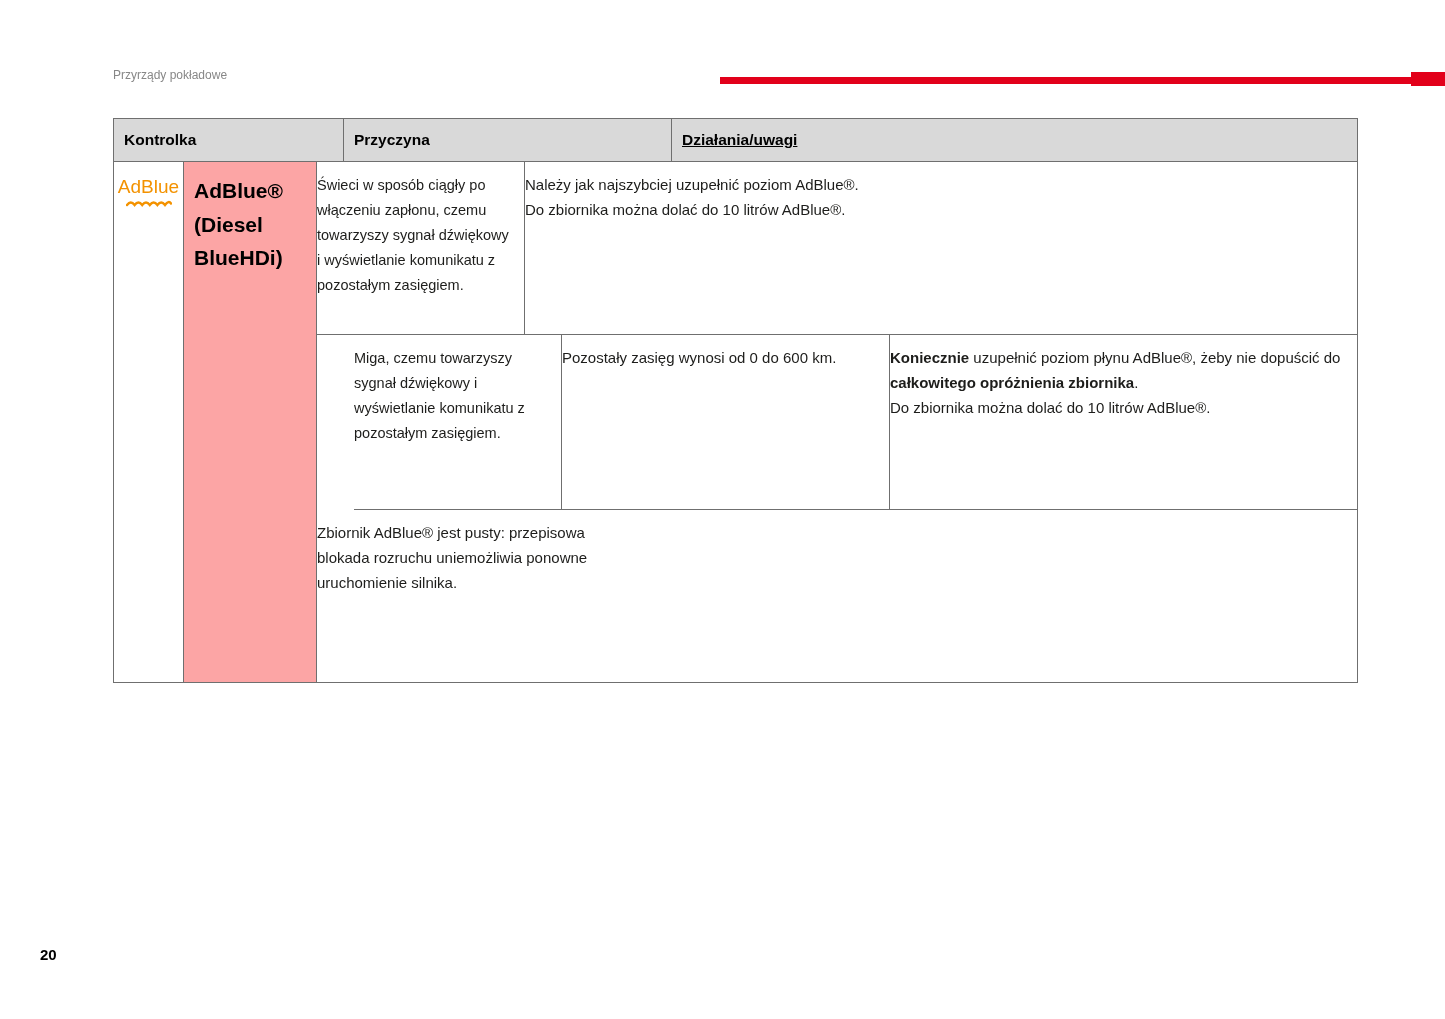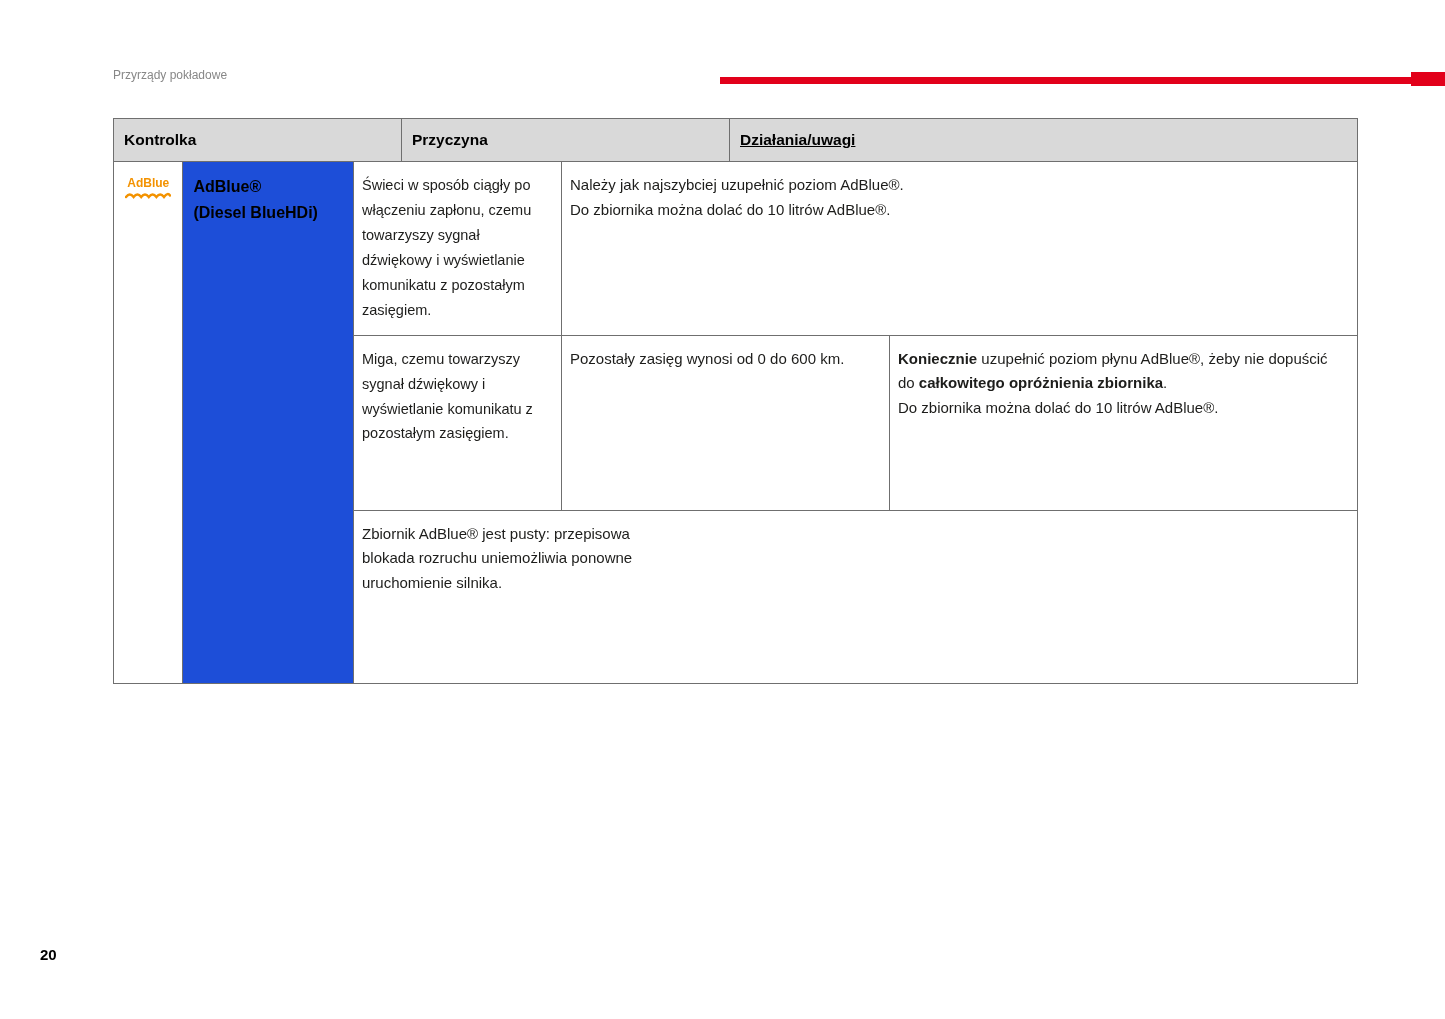--- a/index.html
+++ b/index.html
@@ -19,47 +19,47 @@
   .manual-table{
     position:absolute;left:113px;top:118px;width:1245px;
     border:1px solid #6f6f6f;box-sizing:border-box;font-size:15px;
   }
   .thead{display:flex;background:#d9d9d9;border-bottom:1px solid #6f6f6f;}
   .th{
     box-sizing:border-box;padding:12px 10px;font-weight:700;color:#000;
     border-right:1px solid #6f6f6f;font-size:15.5px;
   }
   .th:last-child{border-right:none;text-decoration:underline;}
-  .w-kontrolka{width:288px;}
+  .w-kontrolka{width:230px;}
   .w-stan{width:208px;}
   .w-przyczyna{width:328px;}
   .w-dzialania{width:467px;flex:1;}
   .tbody{display:flex;align-items:stretch;}
   .icon-cell{
     width:70px;box-sizing:border-box;border-right:1px solid #6f6f6f;
     padding:14px 6px;display:flex;flex-direction:column;align-items:center;
   }
-  .adblue-word{color:#f39200;font-weight:700;font-size:12px;letter-spacing:0;}
+  .adblue-word{color:#f39200;font-weight:400;font-size:19px;letter-spacing:0;}
   .adblue-wave{margin-top:1px;}
   .name-cell{
     width:172px;box-sizing:border-box;border-right:1px solid #6f6f6f;
-    background:#1d4ed8;padding:12px 10px;font-weight:700;color:#000;
-    white-space:pre-line;line-height:1.6;font-size:16px;
+    background:#fca5a5;padding:12px 10px;font-weight:700;color:#000;
+    white-space:pre-line;line-height:1.6;font-size:21px;
   }
   .rows-col{flex:1;display:flex;flex-direction:column;}
   .trow{display:flex;border-bottom:1px solid #6f6f6f;align-items:stretch;}
   .trow:last-child{border-bottom:none;}
   .td{
-    box-sizing:border-box;padding:11px 10px 12px 8px;border-right:1px solid #6f6f6f;
+    box-sizing:border-box;padding:11px 10px 12px 0;border-right:1px solid #6f6f6f;
     white-space:pre-line;line-height:1.65;
   }
   .td:last-child{border-right:none;}
   .td.stan{font-size:14.5px;line-height:1.72;}
   .row-1{min-height:172px;}
-  .row-2{min-height:174px;}
+  .row-2{min-height:174px;margin-left:37px;}
   .row-3{min-height:172px;}
   .page-number{
     position:absolute;left:40px;top:946px;font-weight:700;font-size:15px;color:#000000;
   }
   .bold-seg{font-weight:700;}
 </style>
 </head>
 <body>
 
 <div class="page-title">Przyrządy pokładowe</div>

